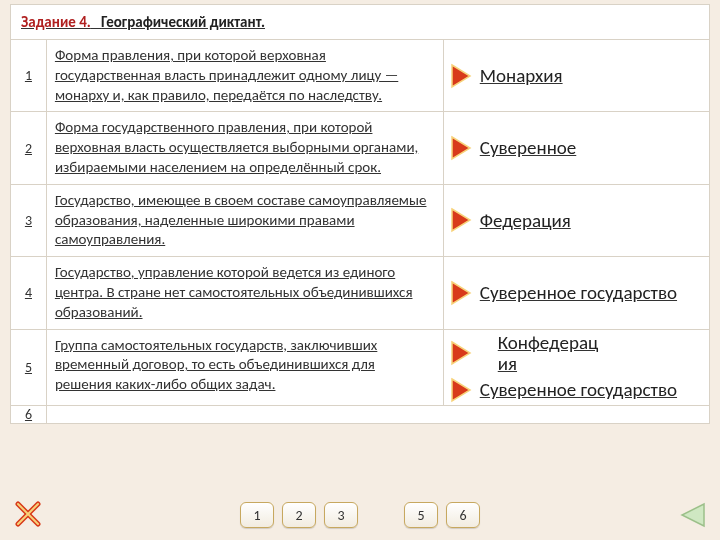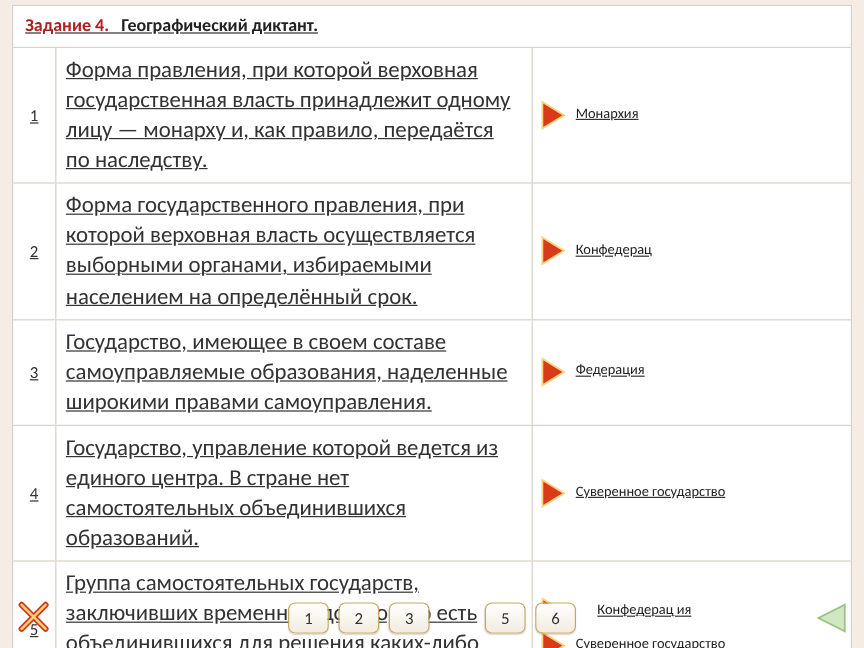--- a/index.html
+++ b/index.html
@@ -46,21 +46,21 @@
     display: flex;
     align-items: center;
     justify-content: center;
     border-right: 1px solid #d9d2c6;
     font-size: 14px;
   }
   .desc {
     width: 398px;
     padding: 6px 8px;
     line-height: 1.32;
-    font-size: 19px;
+    font-size: 15px;
     border-right: 1px solid #d9d2c6;
   }
   .ans {
     width: 266px;
     display: flex;
     align-items: center;
     padding: 4px 4px 4px 6px;
     gap: 8px;
   }
   .ans-stack {
@@ -77,21 +77,21 @@
     gap: 8px;
   }
   .arrow {
     width: 22px;
     height: 26px;
     position: relative;
     flex: 0 0 22px;
   }
   .arrow svg { display: block; }
   .ans-text {
-    font-size: 12px;
+    font-size: 19px;
     color: #222;
     line-height: 1.15;
   }
   .footer {
     position: absolute;
     left: 0;
     bottom: 0;
     width: 720px;
     height: 52px;
     display: flex;
@@ -161,21 +161,21 @@
 
   <div class="row">
     <div class="num">2</div>
     <div class="desc">Форма государственного правления, при которой верховная власть осуществляется выборными органами, избираемыми населением на определённый срок.</div>
     <div class="ans">
       <span class="arrow">
         <svg width="22" height="26" viewBox="0 0 22 26">
             <polygon points="2,2 20,13 2,24" fill="#d83a1a" stroke="#f7d27a" stroke-width="1.5"></polygon>
           </svg>
       </span>
-      <span class="ans-text">Конфедерац</span>
+      <span class="ans-text">Суверенное</span>
     </div>
   </div>
 
   <div class="row">
     <div class="num">3</div>
     <div class="desc">Государство, имеющее в своем составе самоуправляемые образования, наделенные широкими правами самоуправления.</div>
     <div class="ans">
       <span class="arrow">
         <svg width="22" height="26" viewBox="0 0 22 26">
             <polygon points="2,2 20,13 2,24" fill="#d83a1a" stroke="#f7d27a" stroke-width="1.5"></polygon>

